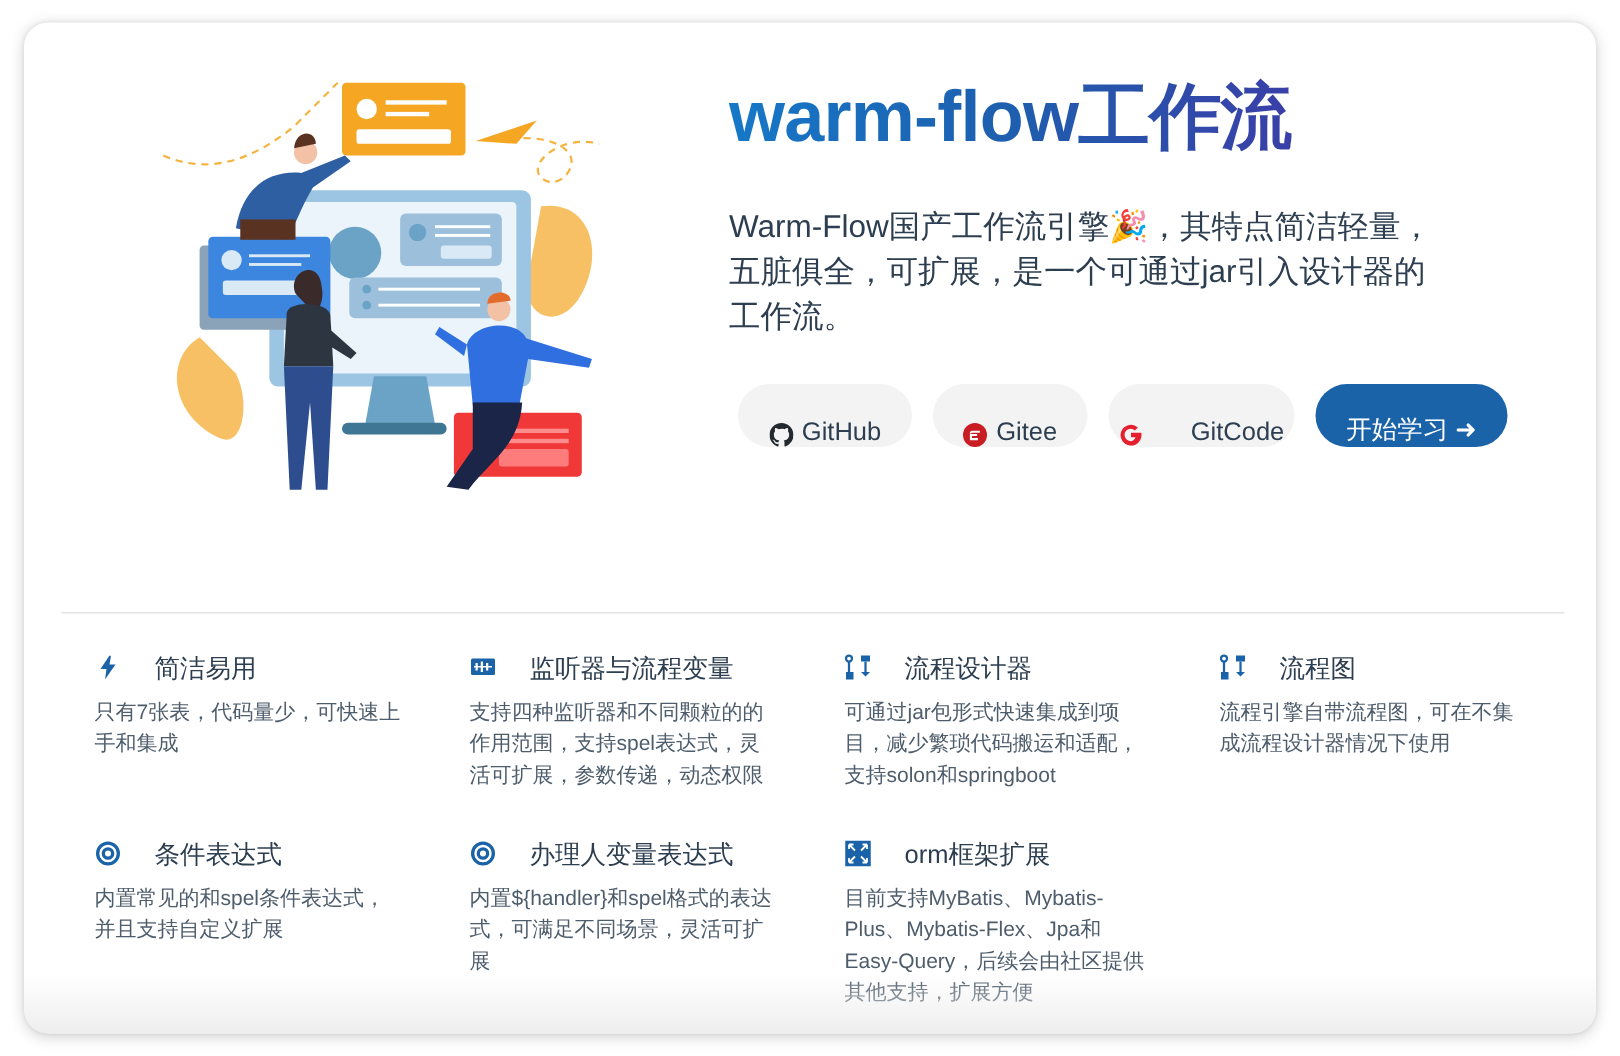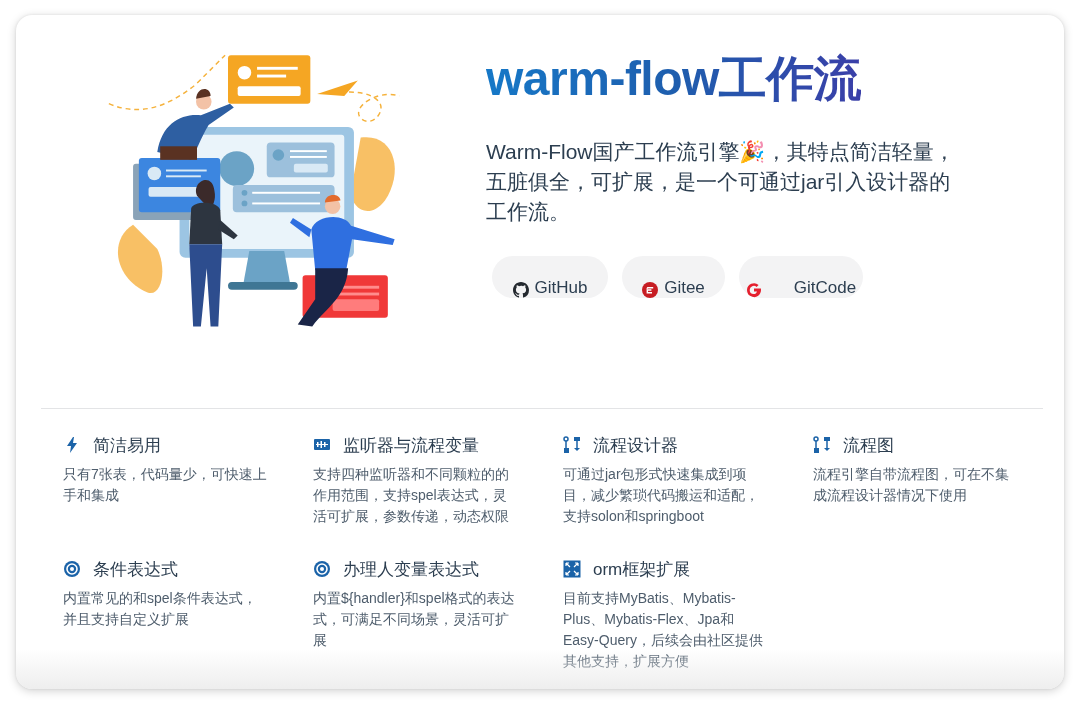--- a/index.html
+++ b/index.html
@@ -42,21 +42,21 @@
   .btn.gitee { width: 103px; padding: 0; }
   .btn.gitcode { width: 124px; padding: 0; gap: 32px; }
   .btn.primary { width: 128px; padding: 0; background: #1b63a8; color: #ffffff; }
   .btn svg { display: block; }
   .divider { position: absolute; left: 25px; right: 21px; top: 393px; height: 1px; background: #e3e4e6; }
   .features {
     position: absolute; left: 47px; top: 418px; width: 1000px;
     display: grid; grid-template-columns: repeat(4, 250px); row-gap: 30px;
   }
   .feature { width: 205px; }
-  .feature-head { display: flex; align-items: center; gap: 12px; height: 24px; }
+  .feature-head { display: flex; align-items: center; gap: 22px; height: 24px; }
   .feature-icon { width: 18px; height: 18px; display: flex; align-items: center; justify-content: center; }
   .feature-title { font-size: 17px; color: #2c3e50; font-weight: 500; }
   .feature-desc { margin-top: 7px; font-size: 14px; line-height: 21px; color: #4e5d6c; }
 </style>
 </head>
 <body>
 
 <div class="card">
 
   <svg class="hero-illustration" viewBox="0 0 320 290">
@@ -127,20 +127,23 @@
           <path d="M4.2 7.3h5.2v1.4H6v1.3h4v1.5H4.6V6.6c0-.8.6-1.5 1.4-1.5h5.2v1.4H6.1c-.3 0-.5.2-.5.4z" fill="#fff"></path>
         </svg>
       <span>Gitee</span>
     </button>
     <button class="btn gitcode">
       <svg width="16" height="16" viewBox="0 0 16 16">
           <path d="M14 6.5H8v3h3c-.4 1.6-1.7 2.6-3.3 2.6A4.1 4.1 0 0 1 3.7 8a4.1 4.1 0 0 1 6.9-3l2-2A7 7 0 0 0 1 8a7 7 0 0 0 13.2 3.3c.5-1 .8-2 .8-3.1 0-.6 0-1.1-.1-1.7z" fill="#e5202e"></path>
         </svg>
       <span>GitCode</span>
     </button>
+    <button class="btn primary">
+      <span>开始学习 ➜</span>
+    </button>
   </div>
 
   <div class="divider"></div>
 
   <div class="features">
     <div class="feature">
       <div class="feature-head">
         <span class="feature-icon">
             <svg width="12" height="16" viewBox="0 0 12 16">
               <path d="M7 0L1 9h4l-1 7 7-10H7l1-6z" fill="#1b63a8"></path>

